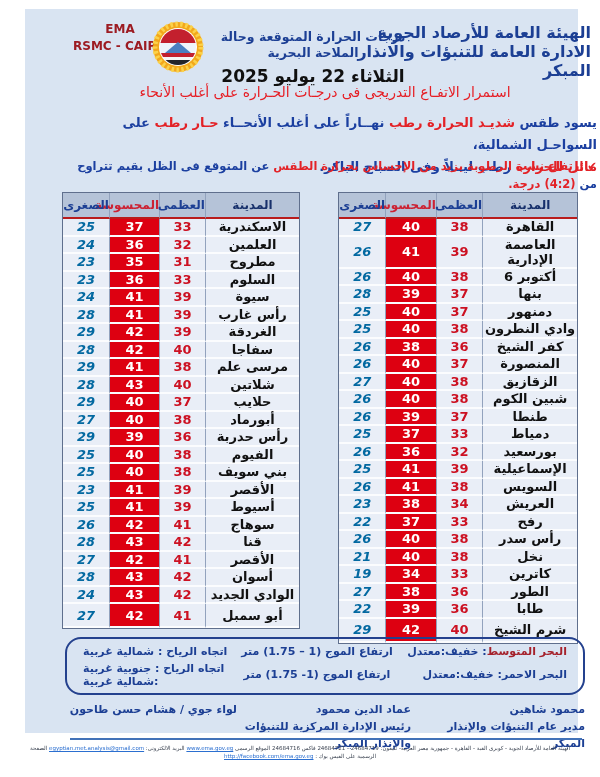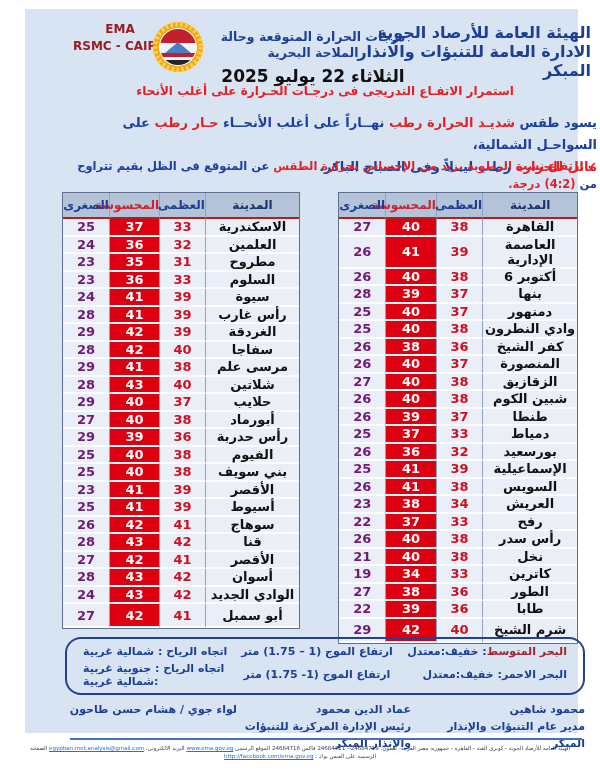--- a/index.html
+++ b/index.html
@@ -10,21 +10,21 @@
   
   .ema{position:absolute;left:45px;top:12px;width:100px;text-align:center;
        color:#9c1b22;font-weight:bold;font-size:12px;line-height:17px;}
   .logo{position:absolute;left:127px;top:12px;width:52px;height:52px;}
   .titleblock{position:absolute;left:172px;top:20px;width:232px;text-align:center;}
   .doc-title{color:#1c3f94;font-weight:bold;font-size:12.5px;line-height:16px;}
   .doc-date{color:#101010;font-weight:bold;font-size:17px;margin-top:5px;}
   .org{position:absolute;left:320px;top:14px;width:246px;text-align:right;
        color:#1c3f94;font-weight:bold;font-size:16px;line-height:19px;}
   .headline{position:absolute;left:60px;top:75px;width:480px;text-align:center;
-       color:#e61e25;font-weight:bold;font-size:12px;}
+       color:#e61e25;font-weight:normal;font-size:14px;}
 
   
   .intro{position:absolute;left:38px;top:103px;width:534px;direction:rtl;text-align:right;
        font-weight:bold;font-size:13px;line-height:22px;}
   .note{position:absolute;left:38px;top:148px;width:534px;direction:rtl;text-align:right;
        font-weight:bold;font-size:11.5px;line-height:18px;}
   .seg-blue{color:#1b3fa0;} .seg-red{color:#e32227;}
   .seg-dark{color:#3a4250;} .seg-link{color:#2b6fd0;text-decoration:underline;}
 
   
@@ -36,21 +36,21 @@
        border-left:1px solid #92a2bd;padding:0;}
   table.temps th:last-child{border-left:none;}
   th.h-city{color:#17306b;font-size:13px;}
   th.h-max,th.h-min{color:#1c3f94;}
   th.h-feels{color:#cc2233;}
   table.temps td{height:15.5px;text-align:center;font-weight:bold;padding:0;
        border-bottom:2px solid #fbfcfe;border-left:1px solid #92a2bd;font-size:13px;line-height:15px;}
   table.temps td:last-child{border-left:none;}
   td.city{color:#111111;font-size:12px;}
   td.max{color:#cc1122;}
-  td.min{color:#701a75;}
+  td.min{color:#0369a1;font-style:italic;}
   td.feels{background:#dd0011;color:#ffffff;}
   tr.tall td{height:22px;}
   col.c-city{width:94px;} col.c-max{width:46px;} col.c-feels{width:50px;} col.c-min{width:46px;}
 
   
   .marine{position:absolute;left:40px;top:628px;width:516px;height:54px;
        border:2.5px solid #24418e;border-radius:16px;direction:rtl;
        display:flex;flex-direction:column;justify-content:center;gap:4px;
        font-weight:bold;font-size:11px;color:#1c3f94;}
   .marine-row{display:flex;align-items:center;padding:0 16px;}

